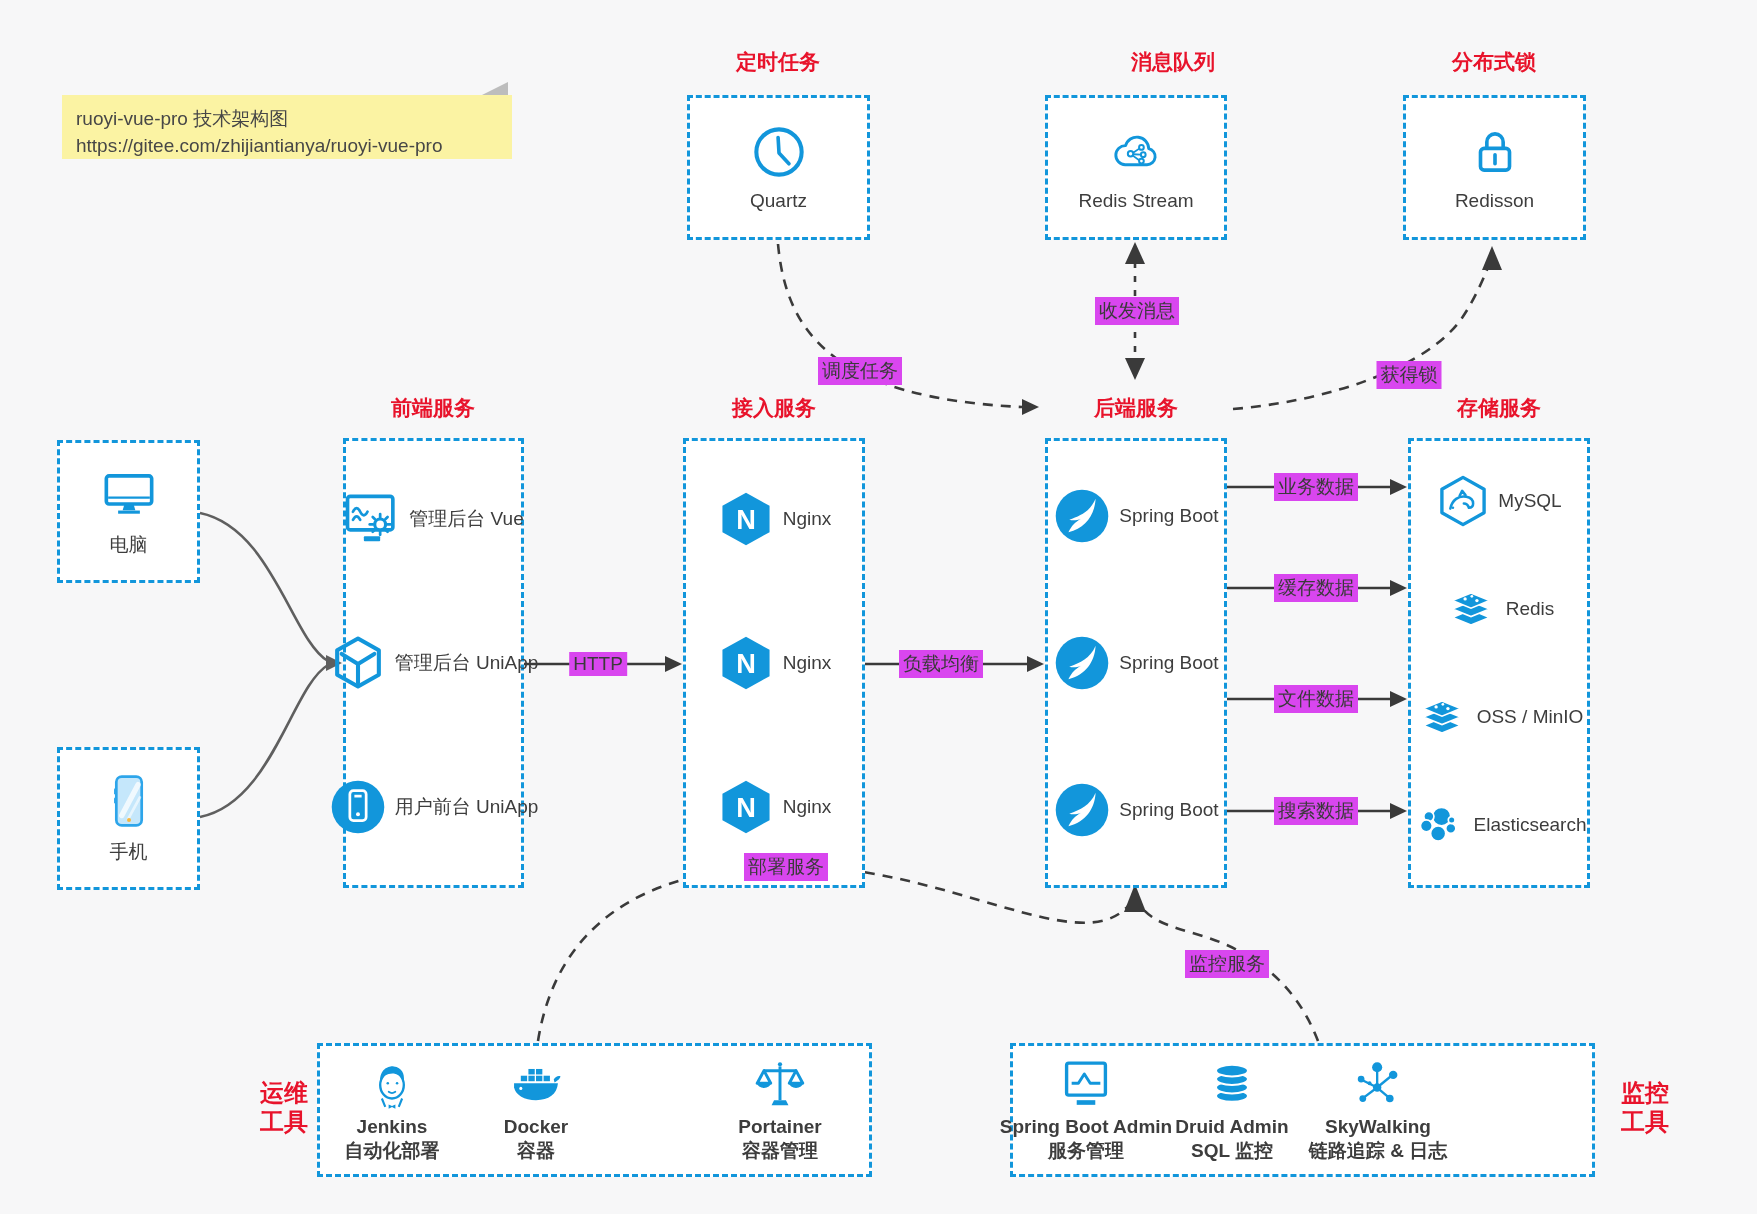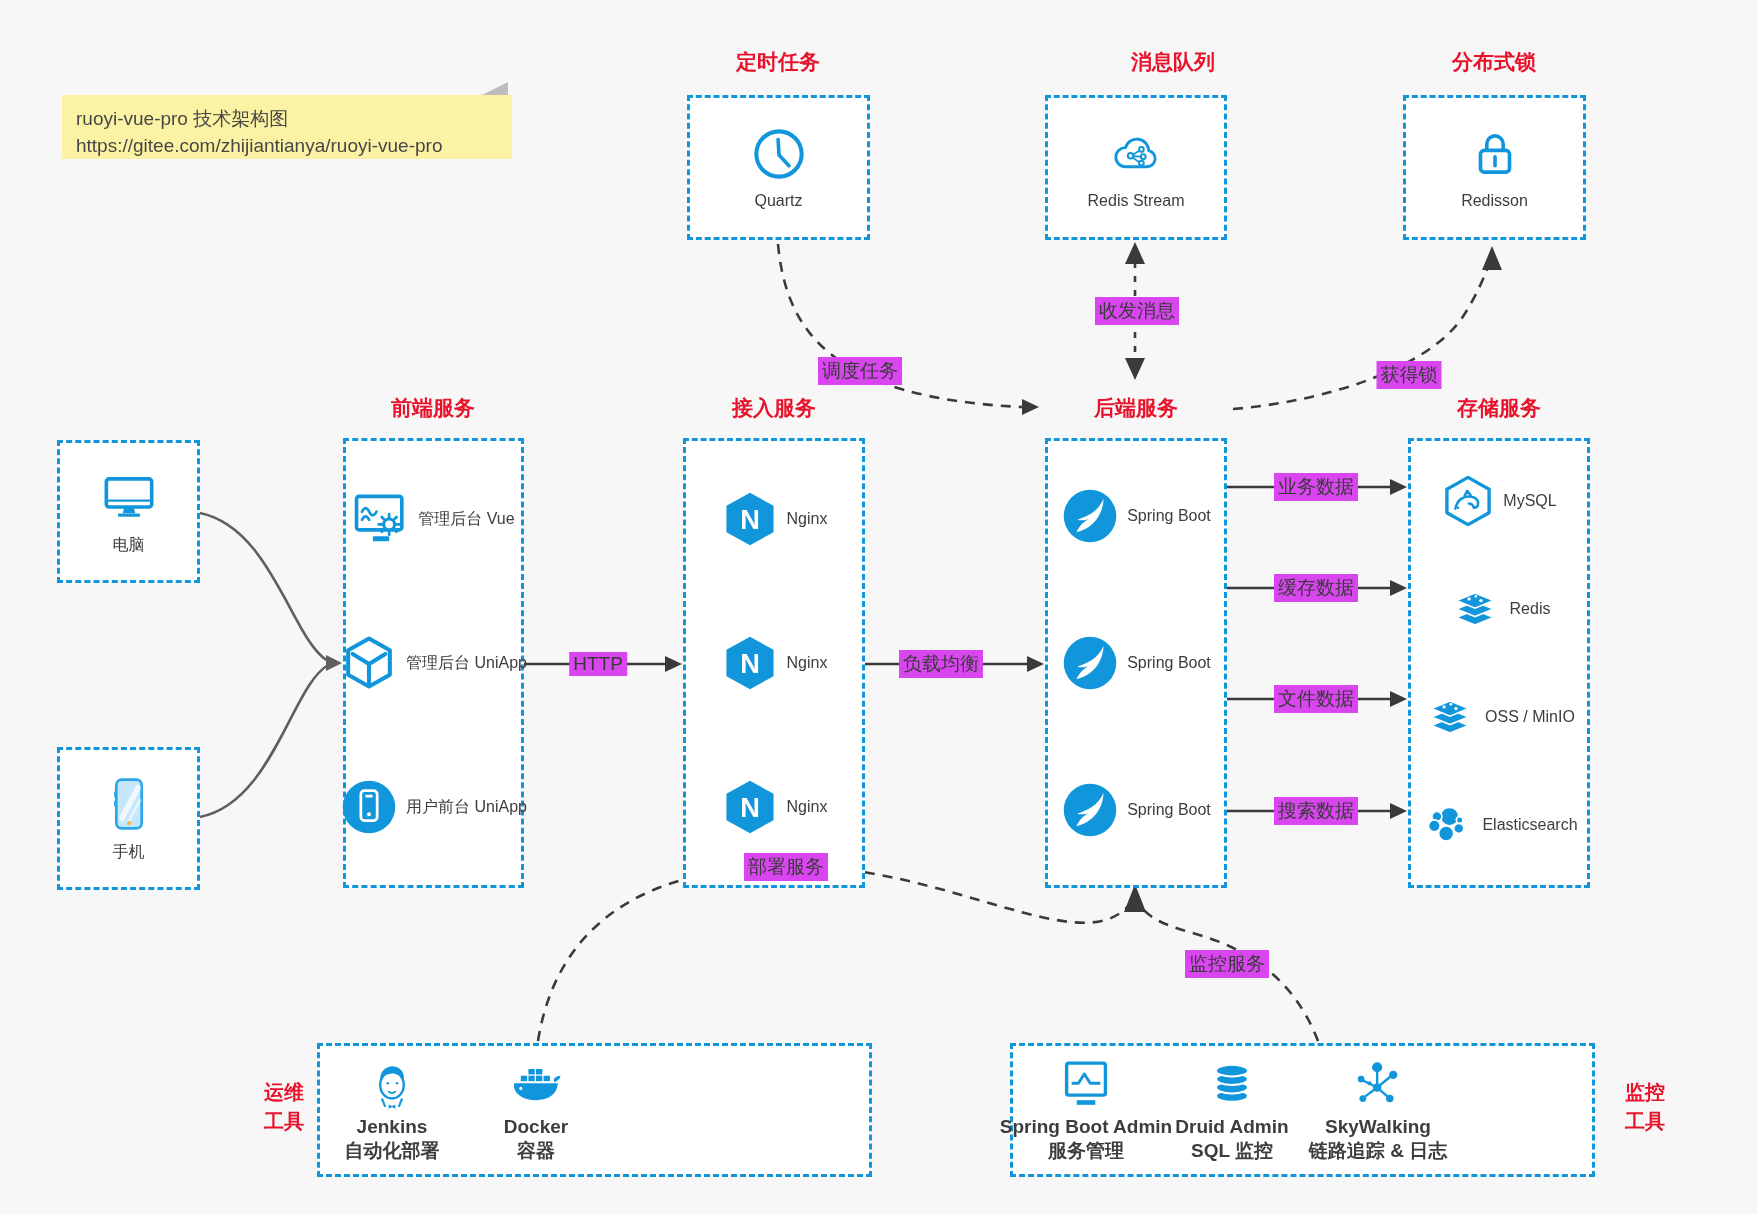--- a/index.html
+++ b/index.html
@@ -5,21 +5,21 @@
   html,body{margin:0;padding:0;background:#f7f7f8;}
   #canvas{position:relative;width:1757px;height:1214px;background:#f7f7f8;overflow:hidden;
           font-family:"Liberation Sans","DejaVu Sans",sans-serif;color:#3d3d3d;}
   
   #edges{position:absolute;left:0;top:0;z-index:1;}
   .dbox{position:absolute;z-index:2;background:#fff;border:3px dashed #1296db;box-sizing:border-box;
         display:flex;align-items:center;}
   .red-h{position:absolute;z-index:4;transform:translateX(-50%);color:#e8132b;font-weight:bold;
          font-size:21px;white-space:nowrap;}
   .red-side{position:absolute;z-index:4;transform:translateX(-50%);color:#e8132b;font-weight:bold;
-         font-size:20px;line-height:29px;text-align:center;white-space:nowrap;}
+         font-size:24px;line-height:29px;text-align:center;white-space:nowrap;}
   .chip{position:absolute;z-index:6;transform:translate(-50%,-50%);background:#d946ef;
         padding:1px 4px;font-size:19px;color:#3a3a3a;white-space:nowrap;}
   
   .note{position:absolute;left:62px;top:95px;width:450px;height:64px;z-index:3;background:#fbf3a3;
         box-sizing:border-box;padding:10px 0 0 14px;font-size:19px;line-height:27px;color:#474747;}
   .note::after{content:'';position:absolute;top:-13px;right:4px;width:0;height:0;
         border-bottom:13px solid #bdbdbd;border-left:26px solid transparent;}
   
   #box-quartz {left:687px; top:95px; width:183px; height:145px;}
   #box-mq     {left:1045px;top:95px; width:182px; height:145px;}
@@ -28,21 +28,21 @@
   #box-phone  {left:57px;  top:747px;width:143px; height:143px;}
   #box-frontend{left:343px;top:438px;width:181px; height:450px;}
   #box-access {left:683px; top:438px;width:182px; height:450px;}
   #box-backend{left:1045px;top:438px;width:182px; height:450px;gap:9px;}
   #box-storage{left:1408px;top:438px;width:182px; height:450px;}
   #box-ops    {left:317px; top:1043px;width:555px;height:134px;}
   #box-monitor{left:1010px;top:1043px;width:585px;height:134px;}
   .vbox{flex-direction:column;justify-content:center;gap:9px;}
   .col{flex-direction:column;justify-content:space-around;padding:6px 0;}
   .item{display:flex;align-items:center;gap:8px;}
-  .item .label,.vbox .label{font-size:16px;color:#3d3d3d;white-space:nowrap;}
+  .item .label,.vbox .label{font-size:19px;color:#3d3d3d;white-space:nowrap;}
   .ic{width:58px;height:58px;display:block;}
   .ic-sm{width:54px;height:54px;display:block;}
   .hbox{flex-direction:row;justify-content:flex-start;align-items:center;}
   .bitem{display:flex;flex-direction:column;align-items:center;width:146px;flex:none;font-weight:bold;}
   .bitem .l1,.bitem .l2{font-size:19px;line-height:24px;color:#3d3d3d;white-space:nowrap;}
   .bitem .ic-sm{margin-bottom:3px;}
   #box-ops .bitem{width:144px;}
   #box-ops .bitem.push{margin-left:100px;}
 </style>
 </head>
@@ -408,20 +408,27 @@
       <div class="l1">Jenkins</div>
       <div class="l2">自动化部署</div>
     </div>
     <div class="bitem">
       <svg class="ic-sm">
           <use href="#i-docker"></use>
         </svg>
       <div class="l1">Docker</div>
       <div class="l2">容器</div>
     </div>
+    <div class="bitem push">
+      <svg class="ic-sm">
+          <use href="#i-portainer"></use>
+        </svg>
+      <div class="l1">Portainer</div>
+      <div class="l2">容器管理</div>
+    </div>
   </div>
 
   <div class="dbox hbox" id="box-monitor">
     <div class="bitem">
       <svg class="ic-sm">
           <use href="#i-sba"></use>
         </svg>
       <div class="l1">Spring Boot Admin</div>
       <div class="l2">服务管理</div>
     </div>

